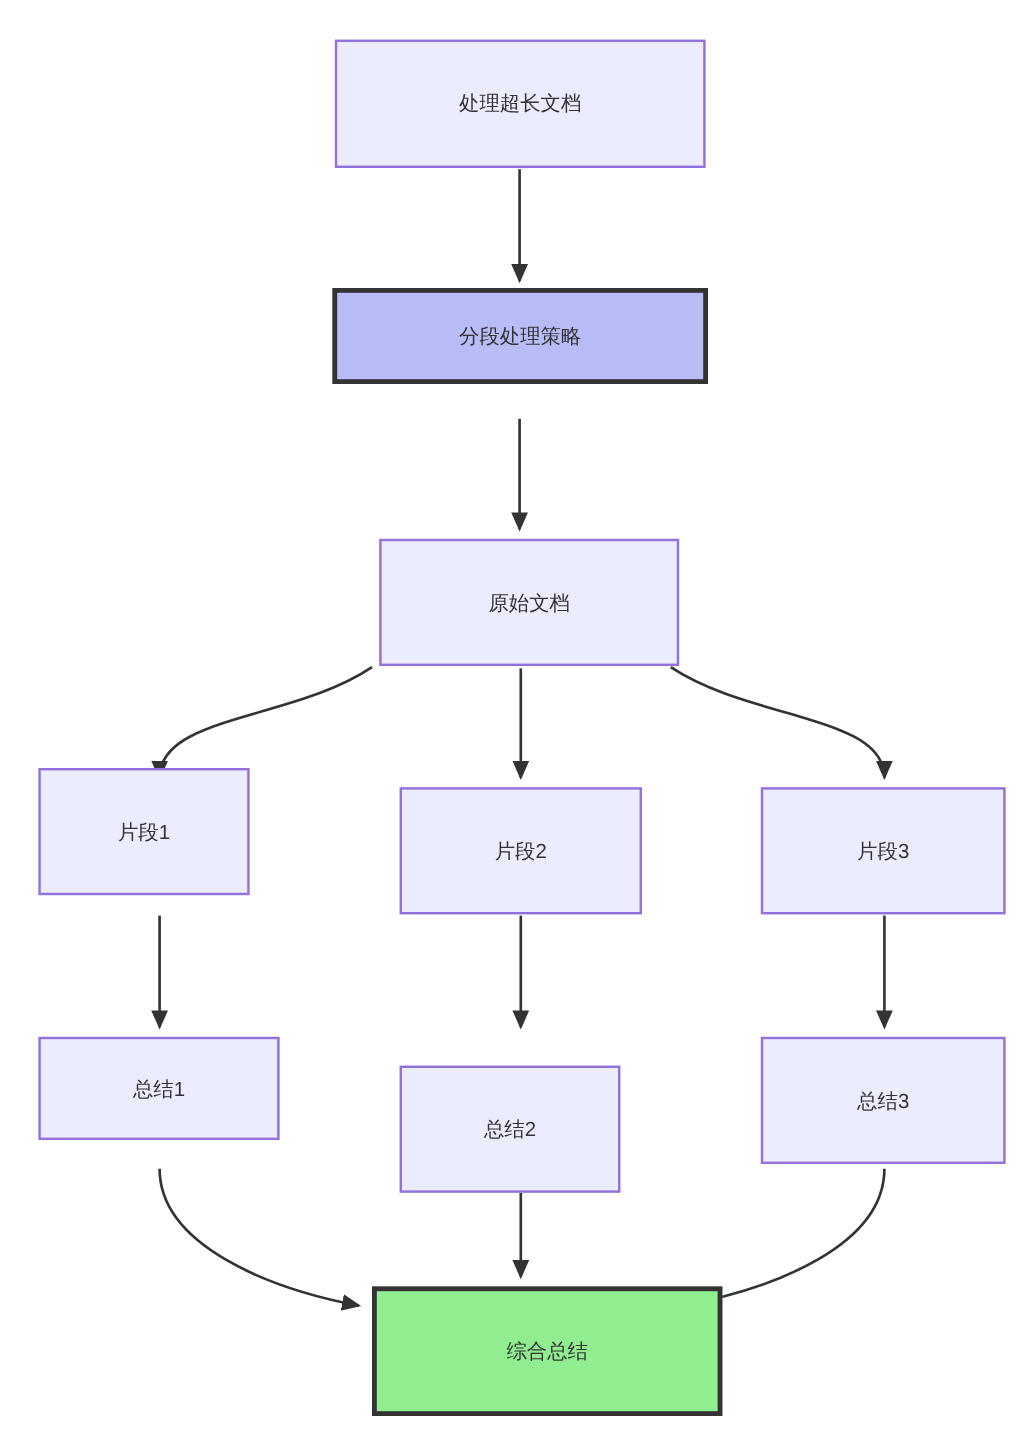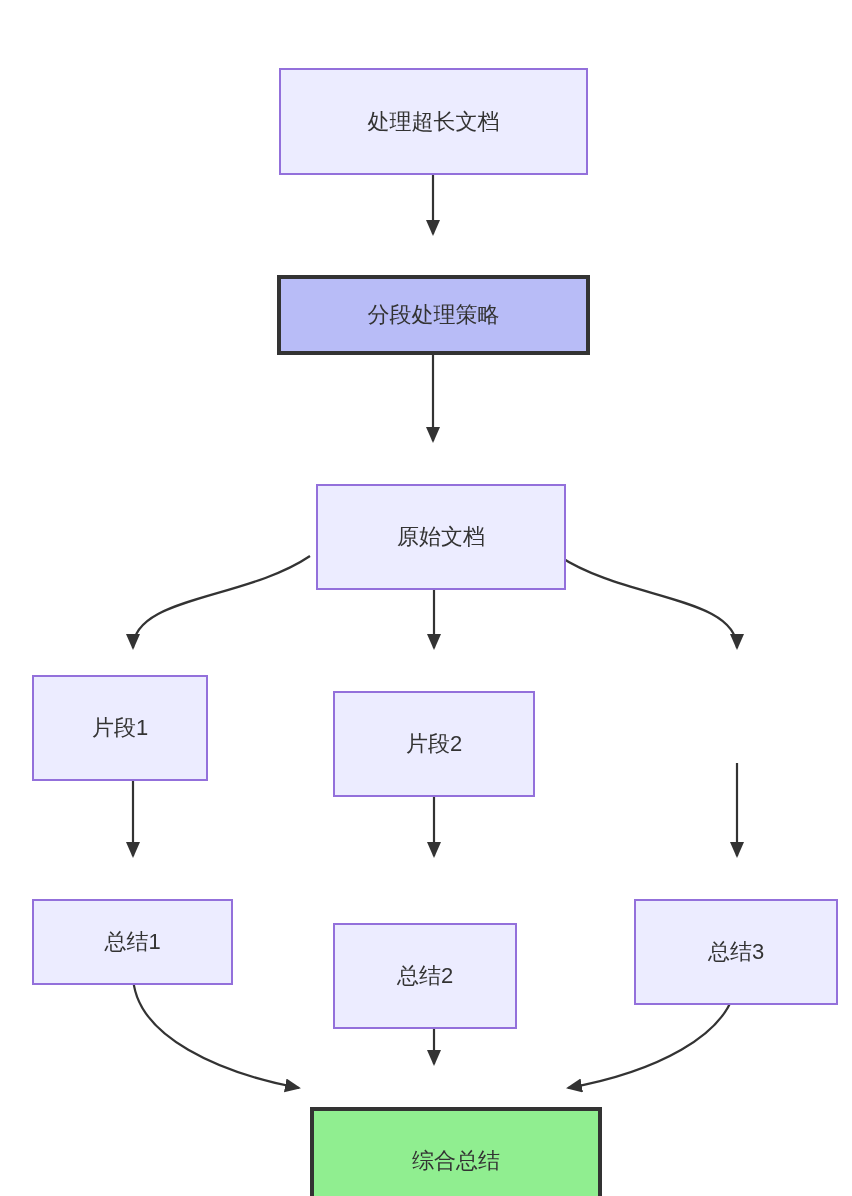--- a/index.html
+++ b/index.html
@@ -32,25 +32,24 @@
     stroke: none;
   }
   .node {
     position: absolute;
     z-index: 1;
     box-sizing: border-box;
     display: flex;
     align-items: center;
     justify-content: center;
     text-align: center;
-    font-size: 22px;
+    font-size: 17px;
     color: var(--text-color, #333);
     background: var(--node-fill, #ECECFF);
     border: 2px solid var(--node-border, #9370DB);
-    margin-top: 35px;
   }
   .node.emphasis {
     background: var(--emphasis-fill, #B8BCF7);
     border: 4px solid var(--strong-border, #333);
   }
   .node.success {
     background: var(--success-fill, #90EE90);
     border: 4px solid var(--strong-border, #333);
   }
 </style>
@@ -91,20 +90,23 @@
   </div>
 
   <div class="node" style="left:32px; top:640px; width:176px; height:106px">
     <span>片段1</span>
   </div>
 
   <div class="node" style="left:333px; top:656px; width:202px; height:106px">
     <span>片段2</span>
   </div>
 
+  <div class="node" style="left:634px; top:656px; width:204px; height:106px">
+    <span>片段3</span>
+  </div>
 
   <div class="node" style="left:32px; top:864px; width:201px; height:86px">
     <span>总结1</span>
   </div>
 
   <div class="node" style="left:333px; top:888px; width:184px; height:106px">
     <span>总结2</span>
   </div>
 
   <div class="node" style="left:634px; top:864px; width:204px; height:106px">

